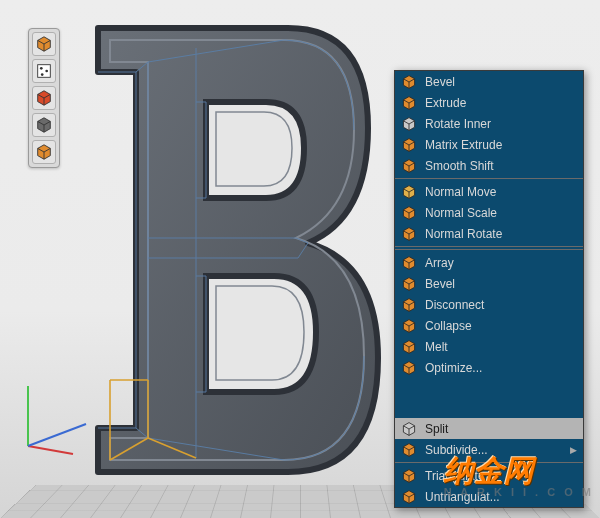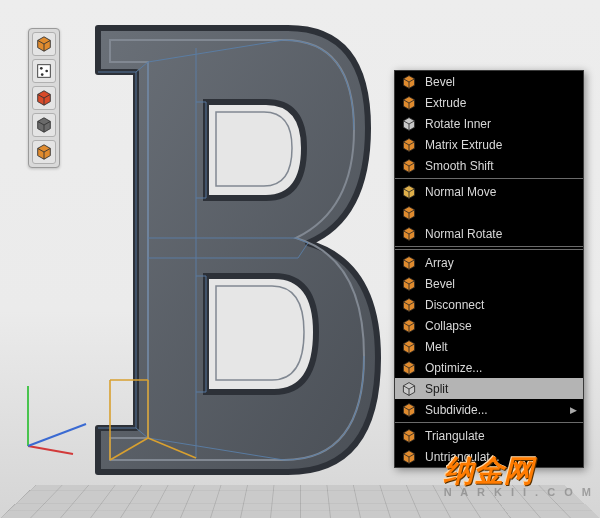--- a/index.html
+++ b/index.html
@@ -32,28 +32,28 @@
   width: 24px; height: 24px; border-radius: 3px;
   display: flex; align-items: center; justify-content: center;
   background: #e4e4e4; border: 1px solid #b0b0b0;
 }
 .toolbar .tool svg { width: 18px; height: 18px; }
 
 .letter-b { position: absolute; left: 88px; top: 18px; width: 300px; height: 464px; z-index: 2; }
 
 .context-menu {
   position: absolute; right: 16px; top: 70px; width: 190px;
-  background: #000000; color: #d8d8d8; font-size: 12px;
+  background: #0c4a6e; color: #d8d8d8; font-size: 12px;
   border: 1px solid #3a3a3a; box-shadow: 2px 2px 8px rgba(0,0,0,.4);
   z-index: 10;
 }
 .menu-item {
   display: flex; align-items: center; height: 21px; padding: 0 6px; gap: 8px;
 }
-.menu-item.highlighted { background: #b4b4b4; color: #1a1a1a; }
+.menu-item.highlighted { background: #b4b4b4; color: #1a1a1a; margin-top: 40px; }
 .menu-item .mi-icon { width: 16px; height: 16px; flex: 0 0 16px; display: flex; align-items: center; justify-content: center; }
 .menu-item .mi-label { flex: 1; }
 .menu-item .mi-sub { font-size: 9px; color: #aaa; }
 .menu-sep { height: 1px; background: #3f3f3f; margin: 2px 0; border-top: 1px solid #6a6a6a; }
 
 .watermark {
   position: absolute; right: 6px; bottom: 20px; z-index: 20;
   font-size: 30px; font-weight: bold; font-style: italic;
   color: #ff7b00; text-shadow: 1px 1px 0 #5a3200, -1px -1px 0 #ffd9a8;
   pointer-events: none;
@@ -210,20 +210,21 @@
       </span>
       <span class="mi-label">Normal Move</span>
     </div>
     <div class="menu-item">
       <span class="mi-icon">
         <svg viewBox="0 0 20 20">
           <path d="M10 2 L17 6 L17 14 L10 18 L3 14 L3 6 Z" fill="#e08b2e" stroke="#222" stroke-width="1"></path>
           <path d="M3 6 L10 10 L17 6 M10 10 L10 18" fill="none" stroke="#222" stroke-width="1"></path>
         </svg>
       </span>
+      <span class="mi-label">Normal Scale</span>
     </div>
     <div class="menu-item">
       <span class="mi-icon">
         <svg viewBox="0 0 20 20">
           <path d="M10 2 L17 6 L17 14 L10 18 L3 14 L3 6 Z" fill="#e08b2e" stroke="#222" stroke-width="1"></path>
           <path d="M3 6 L10 10 L17 6 M10 10 L10 18" fill="none" stroke="#222" stroke-width="1"></path>
         </svg>
       </span>
       <span class="mi-label">Normal Rotate</span>
     </div>

